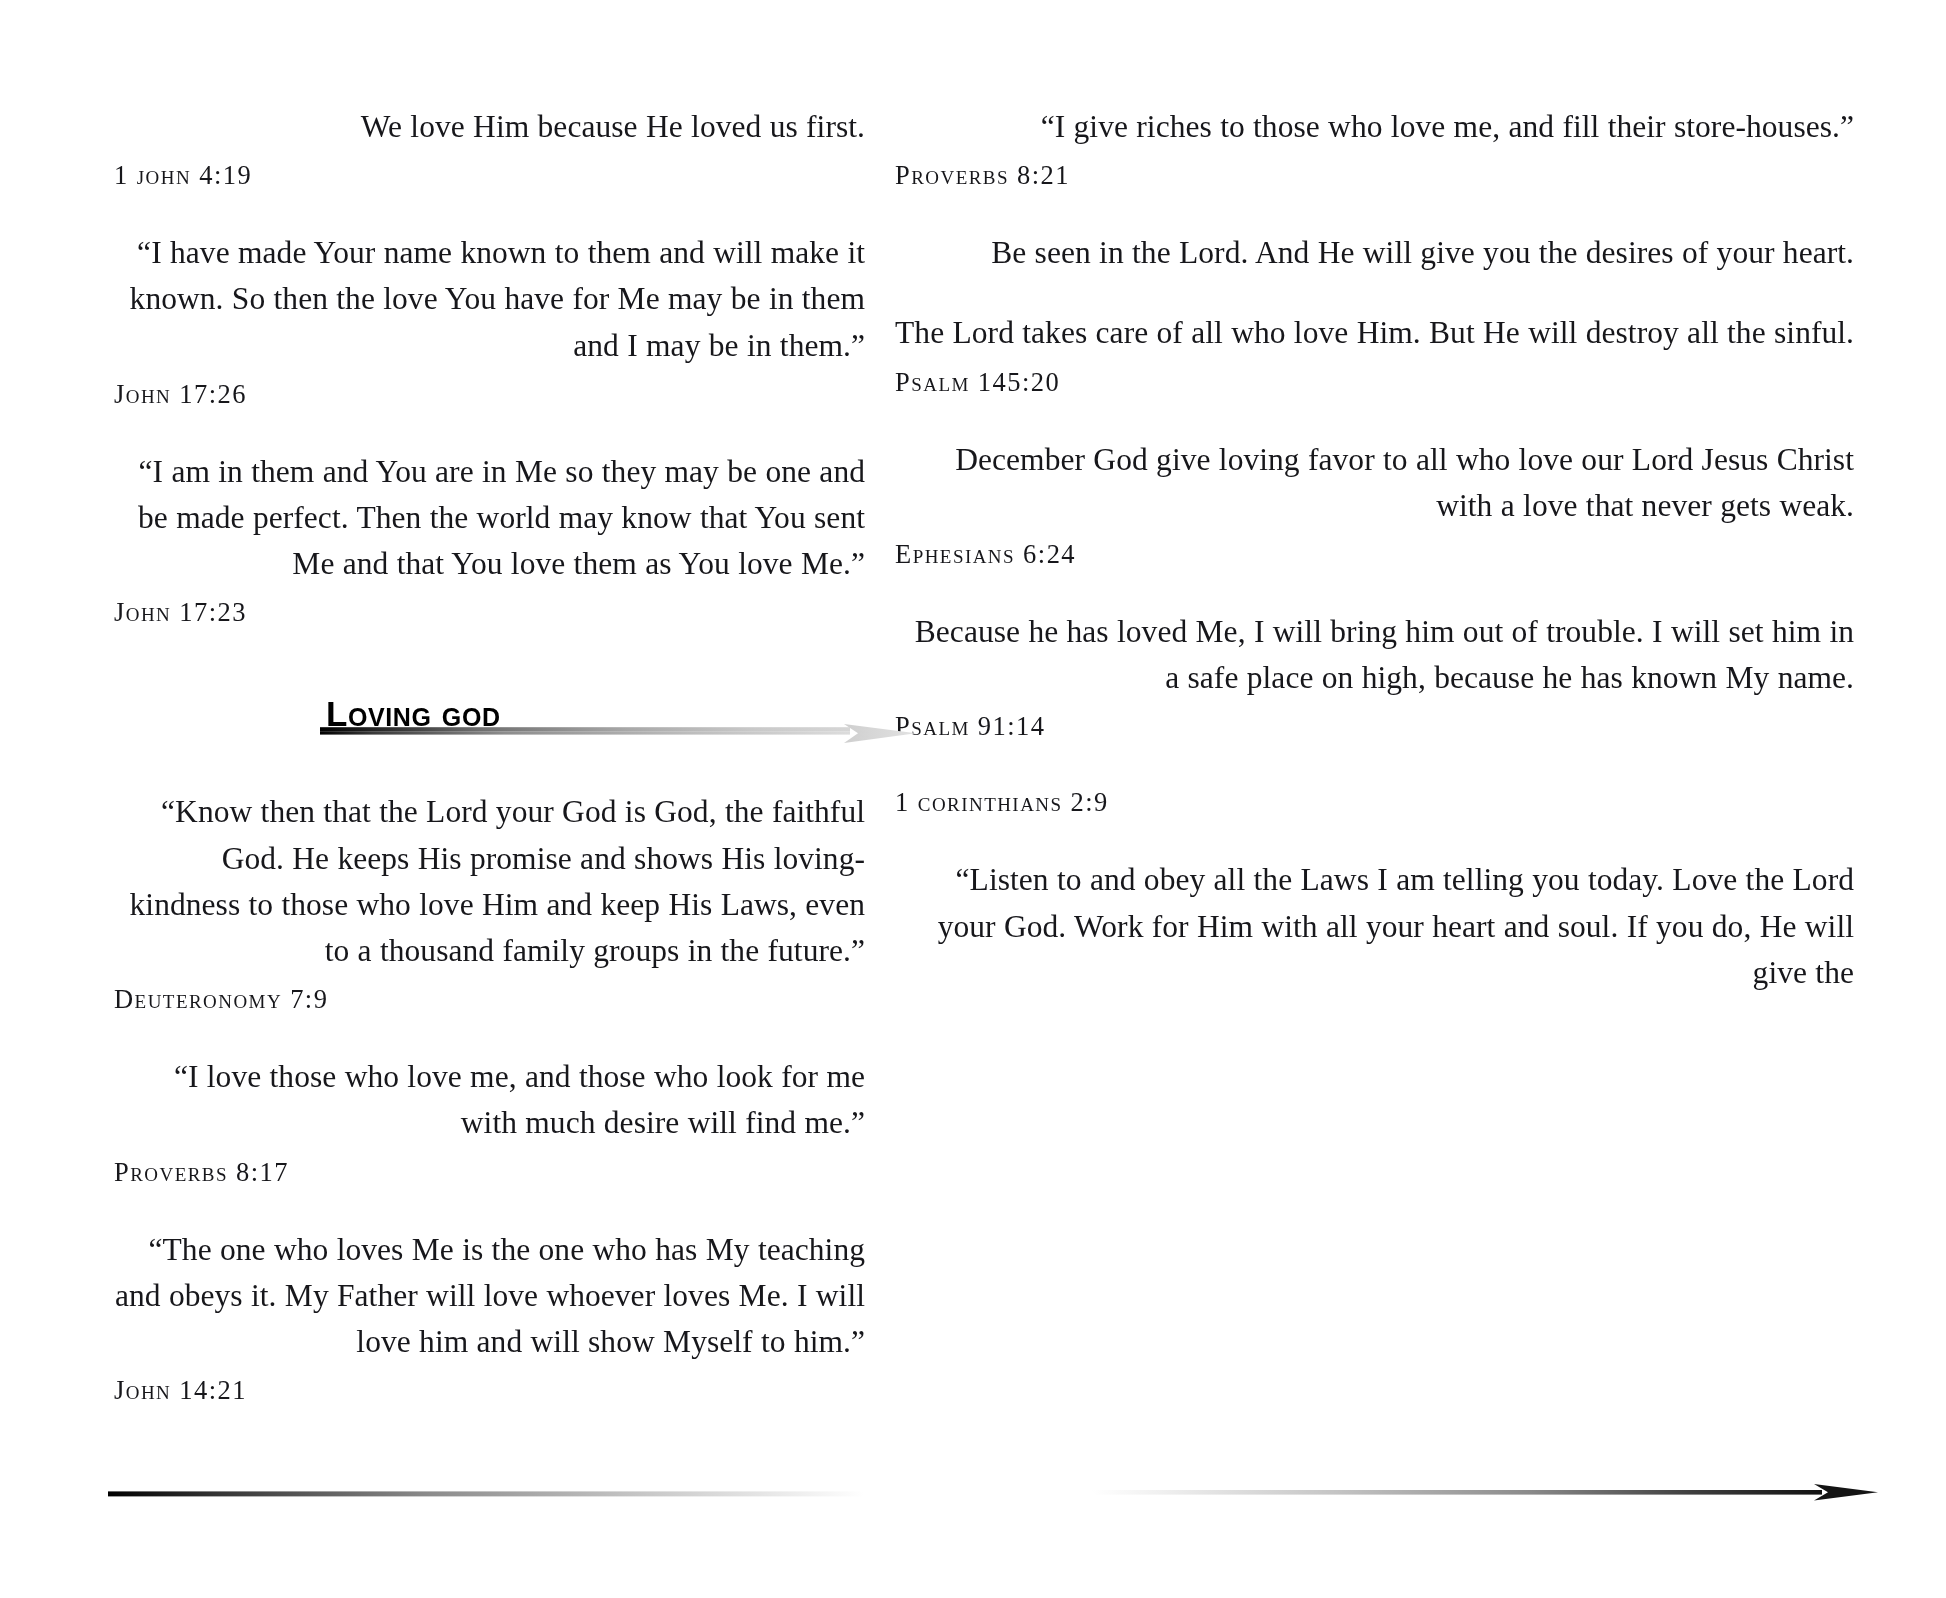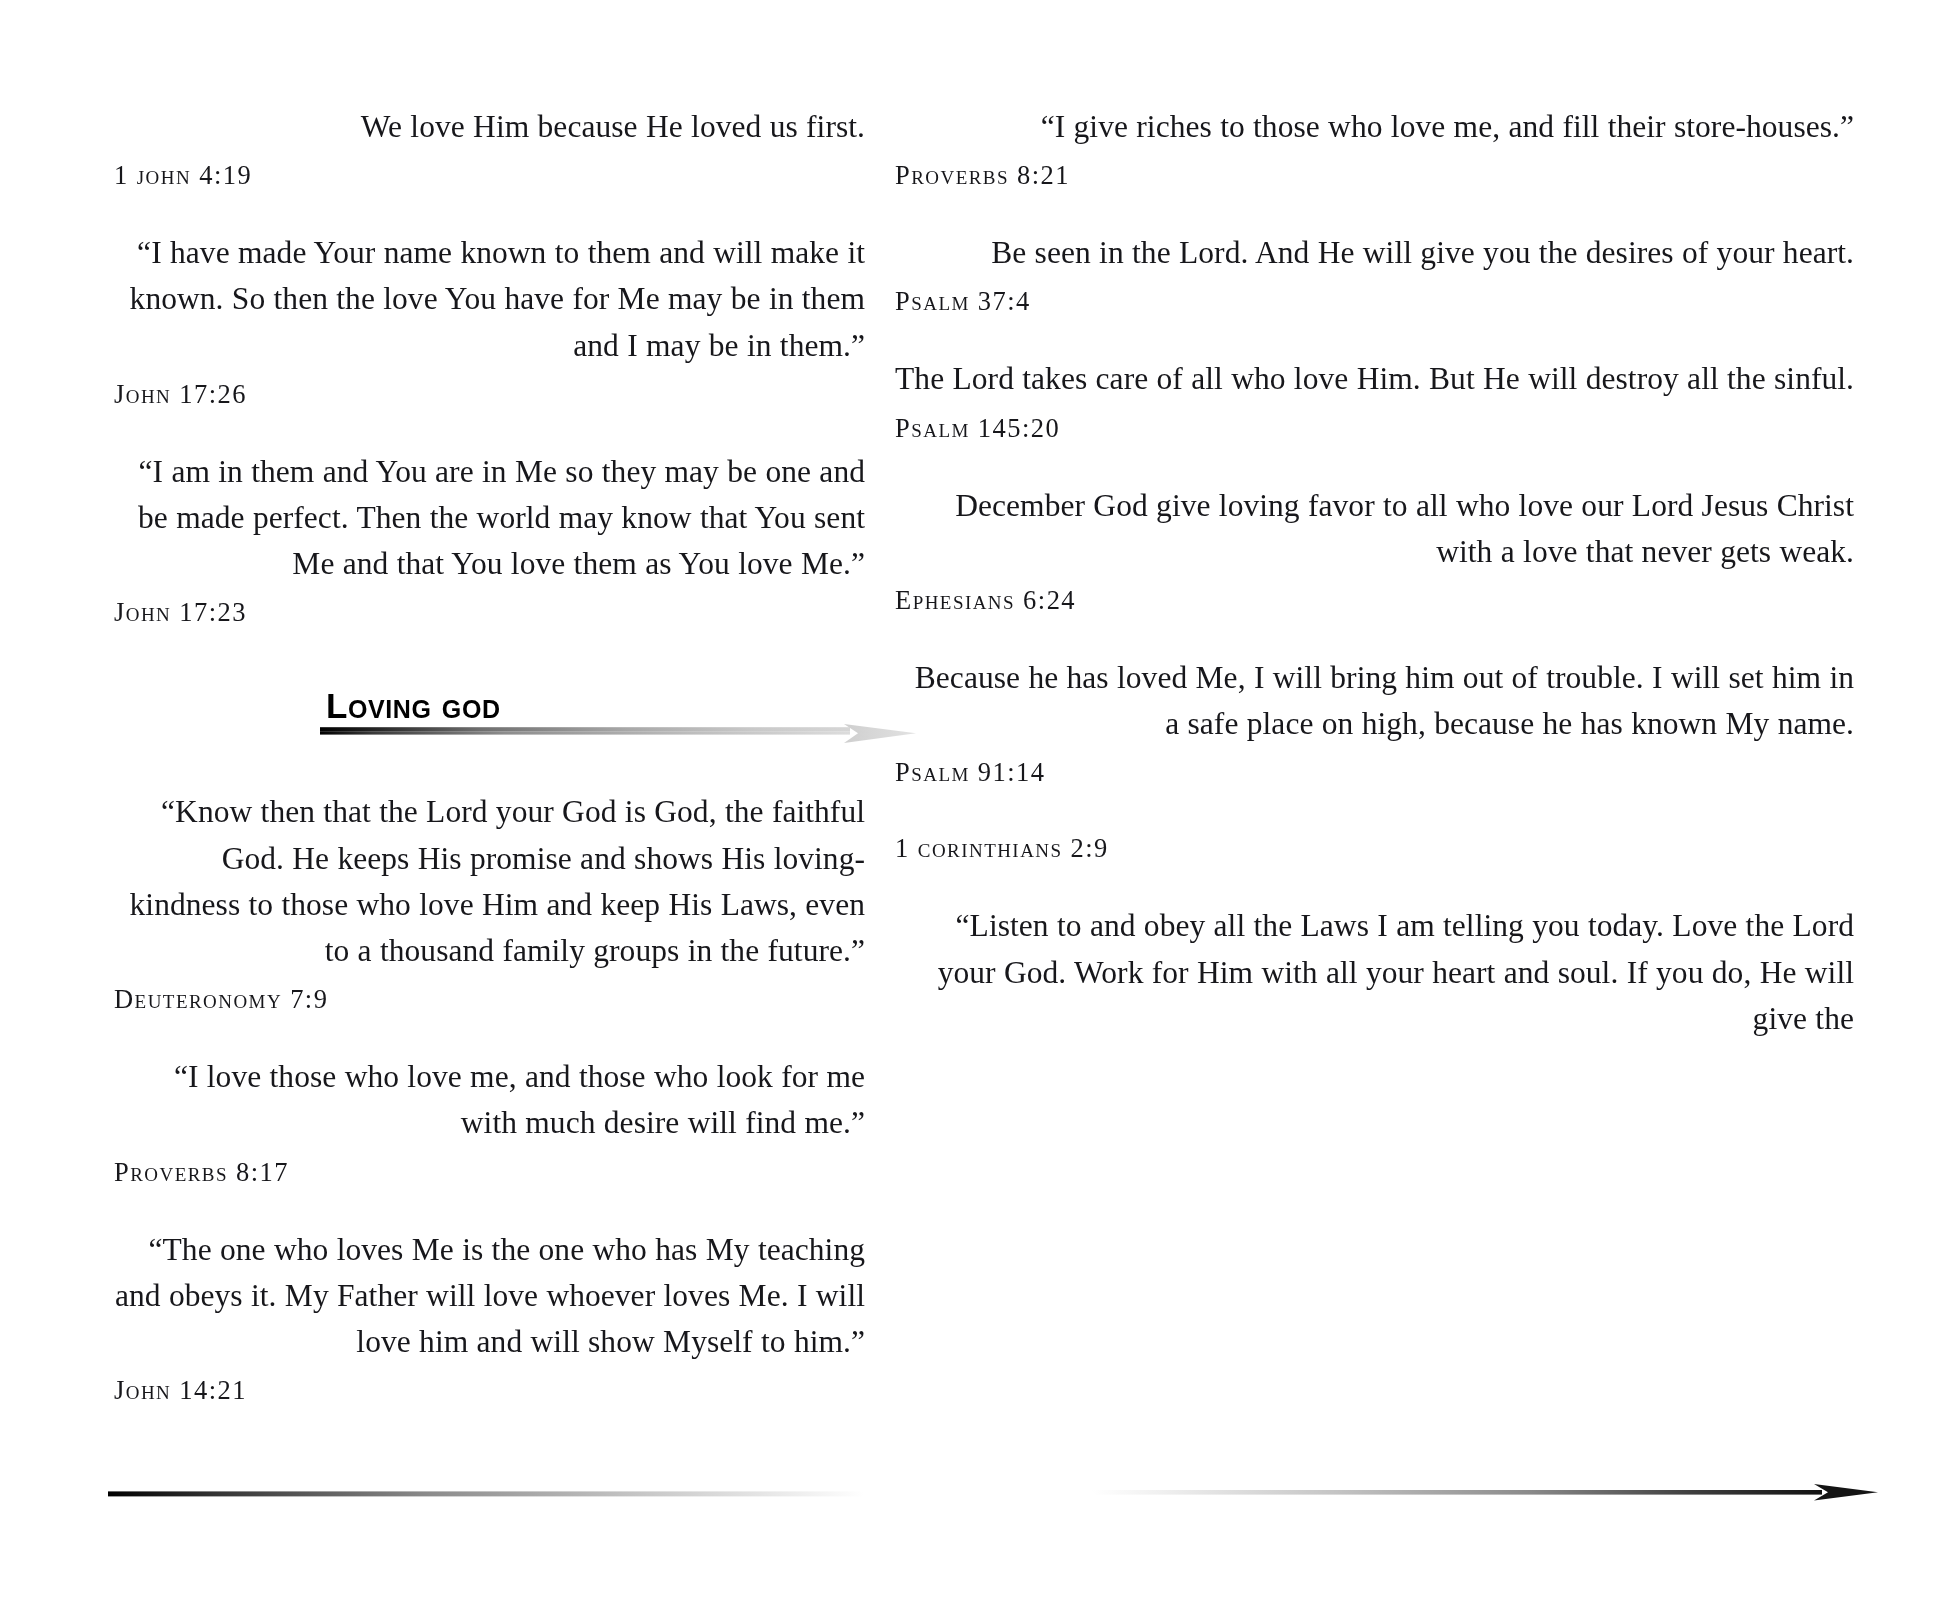--- a/index.html
+++ b/index.html
@@ -69,21 +69,21 @@
   
   .section-heading {
     position: relative;
     margin-top: 48px;
     margin-bottom: 46px;
     height: 62px;
   }
   .heading-label {
     position: absolute;
     left: 212px;
-    top: 4px;
+    top: 12px;
     font-family: "Liberation Sans", "DejaVu Sans", sans-serif;
     font-weight: bold;
     font-size: 35px;
     line-height: 42px;
     font-variant: small-caps;
     text-transform: lowercase;
     letter-spacing: 0.6px;
     color: #000000;
     z-index: 3;
     white-space: nowrap;
@@ -200,21 +200,20 @@
     <div class="column right">
       <div class="inner">
 
         <div class="verse-block">
           <div class="verse-text">“I give riches to those who love me, and fill their store-houses.”</div>
           <div class="citation">Proverbs 8:21</div>
         </div>
 
         <div class="verse-block">
           <div class="verse-text">Be seen in the Lord. And He will give you the desires of your heart.</div>
-          <div class="citation">Psalm 37:4</div>
         </div>
 
         <div class="verse-block">
           <div class="verse-text">The Lord takes care of all who love Him. But He will destroy all the sinful.</div>
           <div class="citation">Psalm 145:20</div>
         </div>
 
         <div class="verse-block">
           <div class="verse-text">December God give loving favor to all who love our Lord Jesus Christ with a love that never gets weak.</div>
           <div class="citation">Ephesians 6:24</div>

